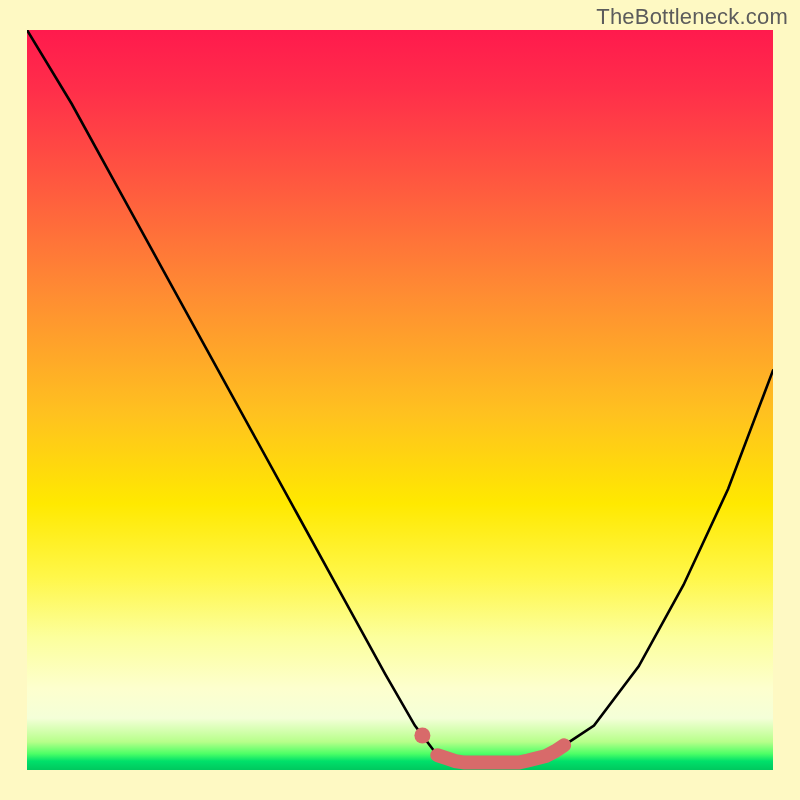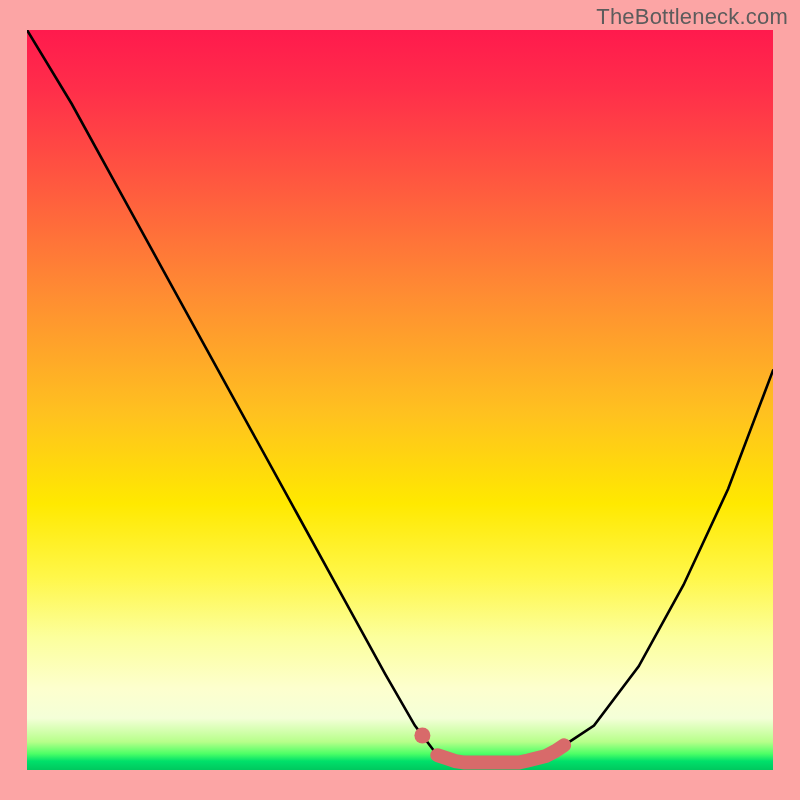--- a/index.html
+++ b/index.html
@@ -8,21 +8,21 @@
     width: 800px;
     height: 800px;
     background: #000;
     font-family: Arial, Helvetica, sans-serif;
     overflow: hidden;
   }
   .stage {
     position: relative;
     width: 800px;
     height: 800px;
-    background: #fca5a5;
+    background: #fef9c3;
   }
   .watermark {
     position: absolute;
     top: 4px;
     right: 12px;
     color: #5c5c5c;
     font-size: 22px;
     font-weight: 400;
     letter-spacing: 0.2px;
     z-index: 5;

